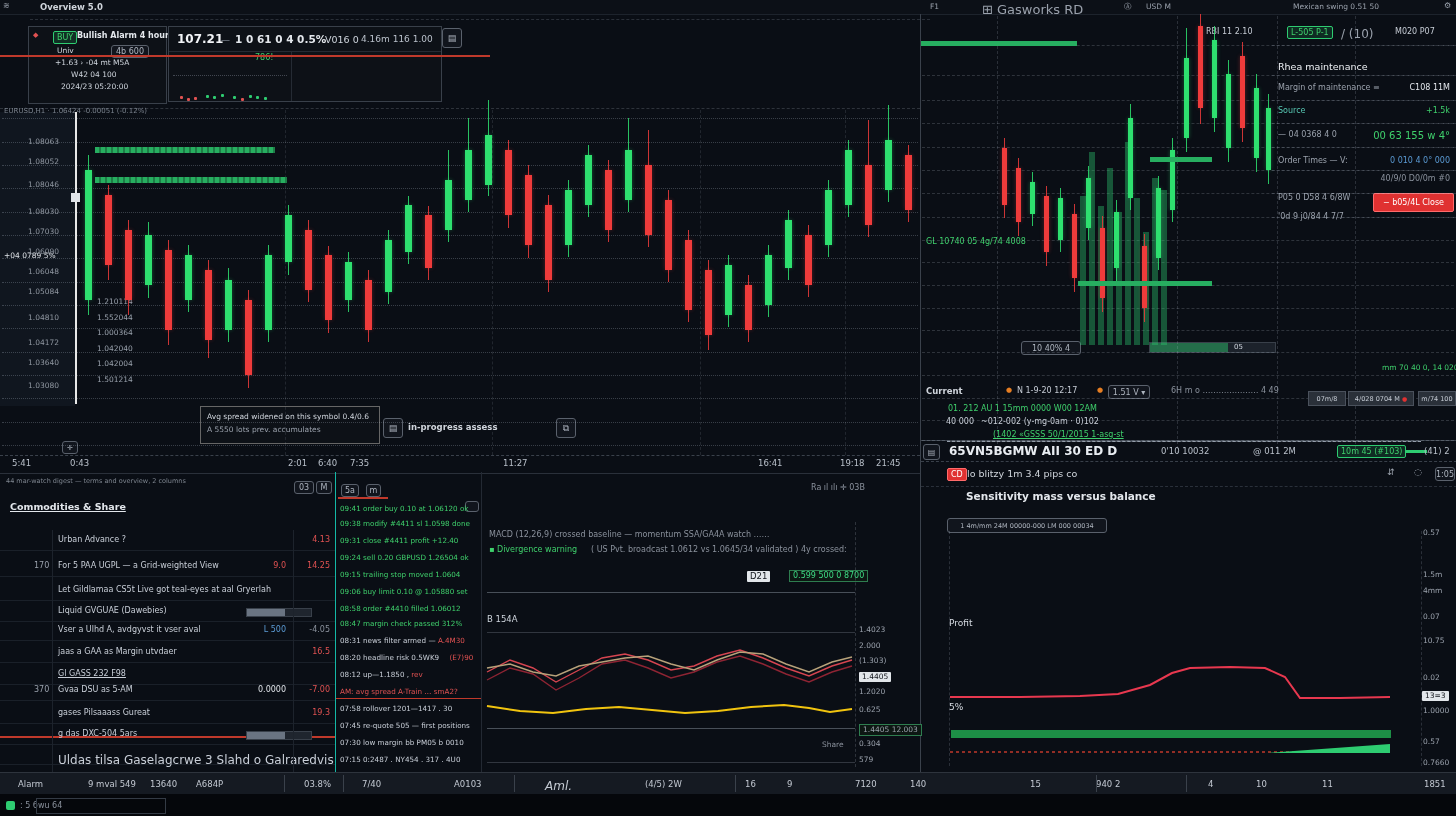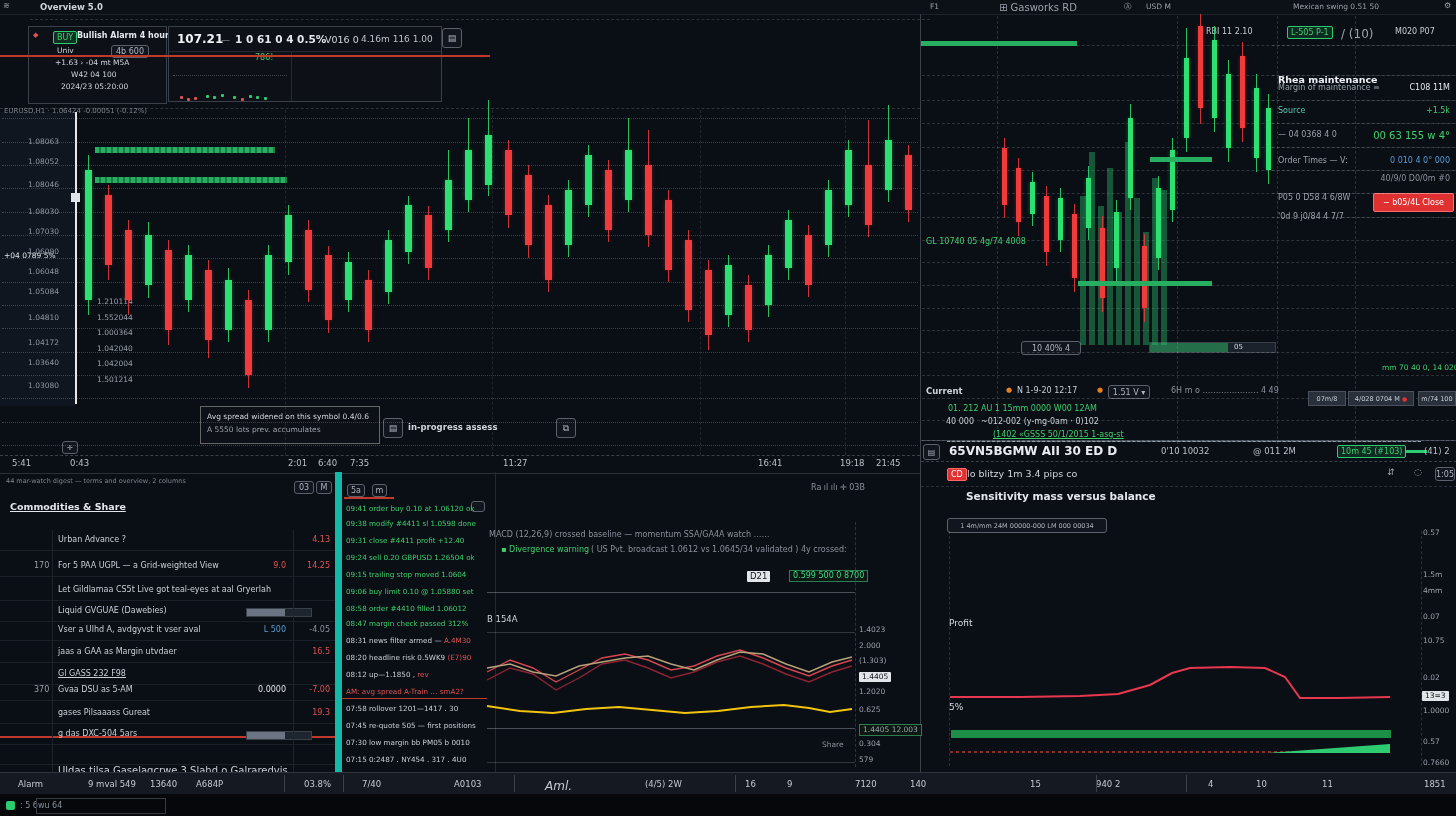--- a/index.html
+++ b/index.html
@@ -94,21 +94,21 @@
     <span class="chip" style="left:187px;top:371px;width:40px;height:12px;">1.51 V ▾</span>
     <span class="txt gray" style="left:250px;top:373px;font-size:8px;">6H m o ………………… 4 49</span>
     <span class="txt g" style="left:27px;top:391px;font-size:8px;">01. 212</span>
     <span class="txt g" style="left:60px;top:391px;font-size:8px;">AU 1 15mm 0000 W00 12AM</span>
     <span class="txt w" style="left:25px;top:404px;font-size:8px;">40 000</span>
     <span class="txt w" style="left:60px;top:404px;font-size:8px;">~012-002 (y-mg-0am · 0)102</span>
     <span class="txt g" style="left:72px;top:417px;font-size:8px;text-decoration:underline;">(1402 «GSSS 50/1/2015 1-asg-st</span>
   </div>
 
   <div class="abs" style="left:1272px;top:14px;width:184px;height:220px;">
-    <span class="txt" style="left:6px;top:61px;font-size:9.5px;font-weight:bold;color:#eef1f5;">Rhea maintenance</span>
+    <span class="txt" style="left:6px;top:48px;font-size:9.5px;font-weight:normal;color:#eef1f5;">Rhea maintenance</span>
     <div id="risk-rows"></div>
     <div class="btn-red" style="left:101px;top:179px;width:79px;height:17px;">− b05/4L  Close</div>
   <span class="txt" style="left: 6px; top: 70px; font-size: 8px; color: rgb(154, 161, 172);">Margin of maintenance ≡</span>
       <span class="txt" style="left: 178px; top: 70px; font-size: 8px; color: rgb(227, 231, 236); transform: translateX(-100%);">C108 11M</span>
       <span class="txt" style="left: 6px; top: 93px; font-size: 8px; color: rgb(87, 198, 178);">Source</span>
       <span class="txt" style="left: 178px; top: 93px; font-size: 8px; color: rgb(63, 208, 108); transform: translateX(-100%);">+1.5k</span>
       <span class="txt" style="left: 6px; top: 117px; font-size: 8px; color: rgb(154, 161, 172);">— 04 0368 4 0</span>
       <span class="txt" style="left: 178px; top: 117px; font-size: 10px; color: rgb(63, 208, 108); transform: translateX(-100%);">00 63 155 w 4°</span>
       <span class="txt" style="left: 6px; top: 143px; font-size: 8px; color: rgb(154, 161, 172);">Order Times — V:</span>
       <span class="txt" style="left: 178px; top: 143px; font-size: 8px; color: rgb(91, 155, 213); transform: translateX(-100%);">0 010 4 0° 000</span>
@@ -207,54 +207,54 @@
       <span class="txt" style="left: 330px; top: 214px; font-size: 8px; color: rgb(224, 82, 82); transform: translateX(-100%);">-7.00</span>
       <div class="abs" style="left: 0px; top: 251px; width: 335px; height: 0px; border-top: 1px solid rgb(26, 32, 41);"></div>
       <span class="txt" style="left: 58px; top: 237px; font-size: 8px; color: rgb(201, 207, 216);">gases Pilsaaass Gureat</span>
       <span class="txt" style="left: 330px; top: 237px; font-size: 8px; color: rgb(224, 82, 82); transform: translateX(-100%);">19.3</span>
       <div class="abs" style="left: 0px; top: 272px; width: 335px; height: 0px; border-top: 1px solid rgb(26, 32, 41);"></div>
       <span class="txt" style="left: 58px; top: 258px; font-size: 8px; color: rgb(201, 207, 216);">g das DXC-504 5ars</span>
       <div class="abs" style="left: 246px; top: 259px; width: 64px; height: 7px; background: rgb(31, 37, 46); border: 1px solid rgb(57, 64, 74);">
         <div class="abs" style="left: 0px; top: 0px; width: 38px; height: 7px; background: rgb(106, 116, 130);"></div>
       </div>
       <div class="abs" style="left: 0px; top: 292px; width: 335px; height: 0px; border-top: 1px solid rgb(26, 32, 41);"></div>
-      <span class="txt" style="left: 58px; top: 294px; font-size: 10px; color: rgb(201, 207, 216);">Uldas tilsa Gaselagcrwe 3 Slahd o Galraredvis</span>
+      <span class="txt" style="left: 58px; top: 282px; font-size: 12px; color: rgb(201, 207, 216);">Uldas tilsa Gaselagcrwe 3 Slahd o Galraredvis</span>
       <div class="abs" style="left: 52px; top: 58px; width: 0px; height: 242px; border-left: 1px solid rgb(29, 35, 44);"></div>
       <div class="abs" style="left: 293px; top: 58px; width: 0px; height: 242px; border-left: 1px solid rgb(29, 35, 44);"></div>
     </div>
 
-  <div class="abs" style="left:335px;top:472px;width:145px;height:300px;border-left:7px solid #14b8a6;border-right:1px solid #232933;padding-left:8px;">
+  <div class="abs" style="left:335px;top:472px;width:145px;height:300px;border-left:1px solid #14b8a6;border-right:1px solid #232933;">
     <span class="chip" style="left:5px;top:12px;width:16px;height:11px;">5a</span>
     <span class="chip" style="left:30px;top:12px;width:13px;height:11px;">m</span>
     <div class="abs" style="left:2px;top:25px;width:50px;height:2px;background:#c0392b;"></div>
     <span class="chip" style="left:129px;top:29px;width:12px;height:9px;"></span>
     <div id="log-rows"></div>
   <span class="txt" style="left: 4px; top: 33px; font-size: 7.2px; color: rgb(63, 208, 108);">09:41 order buy 0.10 at 1.06120 ok</span>
       <span class="txt" style="left: 4px; top: 48px; font-size: 7.2px; color: rgb(63, 208, 108);">09:38 modify #4411 sl 1.0598 done</span>
       <span class="txt" style="left: 4px; top: 65px; font-size: 7.2px; color: rgb(63, 208, 108);">09:31 close #4411 profit +12.40</span>
       <span class="txt" style="left: 4px; top: 82px; font-size: 7.2px; color: rgb(63, 208, 108);">09:24 sell 0.20 GBPUSD 1.26504 ok</span>
       <span class="txt" style="left: 4px; top: 99px; font-size: 7.2px; color: rgb(63, 208, 108);">09:15 trailing stop moved 1.0604</span>
       <span class="txt" style="left: 4px; top: 116px; font-size: 7.2px; color: rgb(63, 208, 108);">09:06 buy limit 0.10 @ 1.05880 set</span>
       <span class="txt" style="left: 4px; top: 133px; font-size: 7.2px; color: rgb(63, 208, 108);">08:58 order #4410 filled 1.06012</span>
       <span class="txt" style="left: 4px; top: 148px; font-size: 7.2px; color: rgb(63, 208, 108);">08:47 margin check passed 312%</span>
       <span class="txt" style="left: 4px; top: 165px; font-size: 7.2px; color: rgb(201, 207, 216);">08:31 news filter armed — <span style="color: rgb(224, 82, 82);">A.4M30</span></span>
-      <span class="txt" style="left: 4px; top: 182px; font-size: 7.2px; color: rgb(201, 207, 216);">08:20 headline risk 0.5WK9 <span style="color: rgb(224, 82, 82);">(E7)90</span></span>
+      <span class="txt" style="left: 4px; top: 182px; font-size: 7.2px; color: rgb(201, 207, 216);">08:20 headline risk 0.5WK9 <span style="color: rgb(224, 82, 82); margin-left: 8px;">(E7)90</span></span>
       <span class="txt" style="left: 4px; top: 199px; font-size: 7.2px; color: rgb(201, 207, 216);">08:12 up—1.1850 , <span style="color: rgb(224, 82, 82);">rev</span></span>
       <span class="txt" style="left: 4px; top: 216px; font-size: 7.2px; color: rgb(224, 82, 82);">AM: avg spread A-Train … smA2?</span>
       <div class="abs" style="left: 0px; top: 226px; width: 145px; height: 1px; background: rgb(192, 57, 43);"></div>
       <span class="txt" style="left: 4px; top: 233px; font-size: 7.2px; color: rgb(201, 207, 216);">07:58 rollover 1201—1417 . 30</span>
       <span class="txt" style="left: 4px; top: 250px; font-size: 7.2px; color: rgb(201, 207, 216);">07:45 re-quote 505 — first positions</span>
       <span class="txt" style="left: 4px; top: 267px; font-size: 7.2px; color: rgb(201, 207, 216);">07:30 low margin bb PM05 b 0010</span>
       <span class="txt" style="left: 4px; top: 284px; font-size: 7.2px; color: rgb(201, 207, 216);">07:15 0:2487 . NY454 . 317 . 4U0</span>
     </div>
 
   <div class="abs" style="left:481px;top:472px;width:439px;height:300px;">
     <span class="txt gray" style="left:330px;top:12px;font-size:8px;">Ra  ıl  ılı  ✛  03B</span>
     <span class="txt gray" style="left:8px;top:59px;font-size:8px;">MACD (12,26,9) crossed baseline — momentum SSA/GA4A watch ……</span>
-    <span class="txt g" style="left:8px;top:74px;font-size:8px;margin-left:12px;">▪ Divergence warning</span>
+    <span class="txt g" style="left:8px;top:74px;font-size:8px;">▪ Divergence warning</span>
     <span class="txt gray" style="left:110px;top:74px;font-size:8px;">( US Pvt. broadcast 1.0612 vs 1.0645/34 validated ) 4y crossed:</span>
     <span class="txt boxed-w" style="left:266px;top:99px;font-size:8.5px;">D21</span>
     <span class="txt boxed-g" style="left:308px;top:98px;font-size:8px;">0.599 500 0 8700</span>
     <span class="txt" style="left:6px;top:143px;font-size:8.5px;color:#cfd5dd;">B 154A</span>
     <span class="txt gray" style="left:341px;top:269px;font-size:7.5px;">Share</span>
     <div id="osc-axis"></div>
   <span class="txt" style="left: 378px; top: 154px; font-size: 7.5px; color: rgb(154, 161, 172);">1.4023</span>
       <span class="txt" style="left: 378px; top: 170px; font-size: 7.5px; color: rgb(154, 161, 172);">2.000</span>
       <span class="txt" style="left: 378px; top: 185px; font-size: 7.5px; color: rgb(154, 161, 172);">(1.303)</span>
       <span class="txt boxed-w" style="left: 378px; top: 200px; font-size: 7.5px; color: rgb(16, 20, 26);">1.4405</span>
@@ -351,21 +351,21 @@
     <div class="abs" style="left: 922px; top: 398px; width: 532px; height: 0px; border-top: 1px dashed rgba(190, 200, 215, 0.2);"></div>
     <div class="abs" style="left: 922px; top: 420px; width: 532px; height: 0px; border-top: 1px dashed rgba(190, 200, 215, 0.2);"></div>
     <div class="abs" style="left: 922px; top: 440px; width: 532px; height: 0px; border-top: 1px dashed rgba(190, 200, 215, 0.2);"></div>
     <div class="abs" style="left: 997px; top: 16px; width: 0px; height: 438px; border-left: 1px dashed rgba(190, 200, 215, 0.18);"></div>
     <div class="abs" style="left: 1177px; top: 16px; width: 0px; height: 438px; border-left: 1px dashed rgba(190, 200, 215, 0.18);"></div>
     <div class="abs" style="left: 1277px; top: 16px; width: 0px; height: 438px; border-left: 1px dashed rgba(190, 200, 215, 0.18);"></div>
     <div class="abs" style="left: 1355px; top: 16px; width: 0px; height: 438px; border-left: 1px dashed rgba(190, 200, 215, 0.18);"></div>
     <div class="abs" style="left: 30px; top: 19px; width: 900px; height: 0px; border-top: 1px dashed rgba(190, 200, 215, 0.18);"></div>
     <div class="abs" style="left: 0px; top: 108px; width: 920px; height: 0px; border-top: 1px dashed rgba(190, 200, 215, 0.2);"></div>
     <span class="txt" style="left: 930px; top: 3px; font-size: 7.5px; color: rgb(154, 161, 172);">F1</span>
-    <span class="txt" style="left: 982px; top: 3px; font-size: 10px; color: rgb(154, 161, 172); margin-left: 17px;">⊞ Gasworks RD</span>
+    <span class="txt" style="left: 982px; top: 3px; font-size: 13px; color: rgb(154, 161, 172);">⊞ Gasworks RD</span>
     <span class="txt" style="left: 1124px; top: 3px; font-size: 7.5px; color: rgb(154, 161, 172);">Ⓐ</span>
     <span class="txt" style="left: 1146px; top: 3px; font-size: 7.5px; color: rgb(154, 161, 172);">USD M</span>
     <span class="txt" style="left: 1293px; top: 3px; font-size: 7.5px; color: rgb(154, 161, 172);">Mexican swing   0.51 50</span>
     <div class="abs" style="left: 180px; top: 96px; width: 3px; height: 3px; background: rgb(224, 82, 82); border-radius: 1px;"></div>
     <div class="abs" style="left: 187px; top: 98px; width: 3px; height: 3px; background: rgb(224, 82, 82); border-radius: 1px;"></div>
     <div class="abs" style="left: 194px; top: 97px; width: 3px; height: 3px; background: rgb(224, 82, 82); border-radius: 1px;"></div>
     <div class="abs" style="left: 206px; top: 95px; width: 3px; height: 3px; background: rgb(46, 204, 113); border-radius: 1px;"></div>
     <div class="abs" style="left: 213px; top: 96px; width: 3px; height: 3px; background: rgb(46, 204, 113); border-radius: 1px;"></div>
     <div class="abs" style="left: 221px; top: 94px; width: 3px; height: 3px; background: rgb(46, 204, 113); border-radius: 1px;"></div>
     <div class="abs" style="left: 233px; top: 96px; width: 3px; height: 3px; background: rgb(46, 204, 113); border-radius: 1px;"></div>

